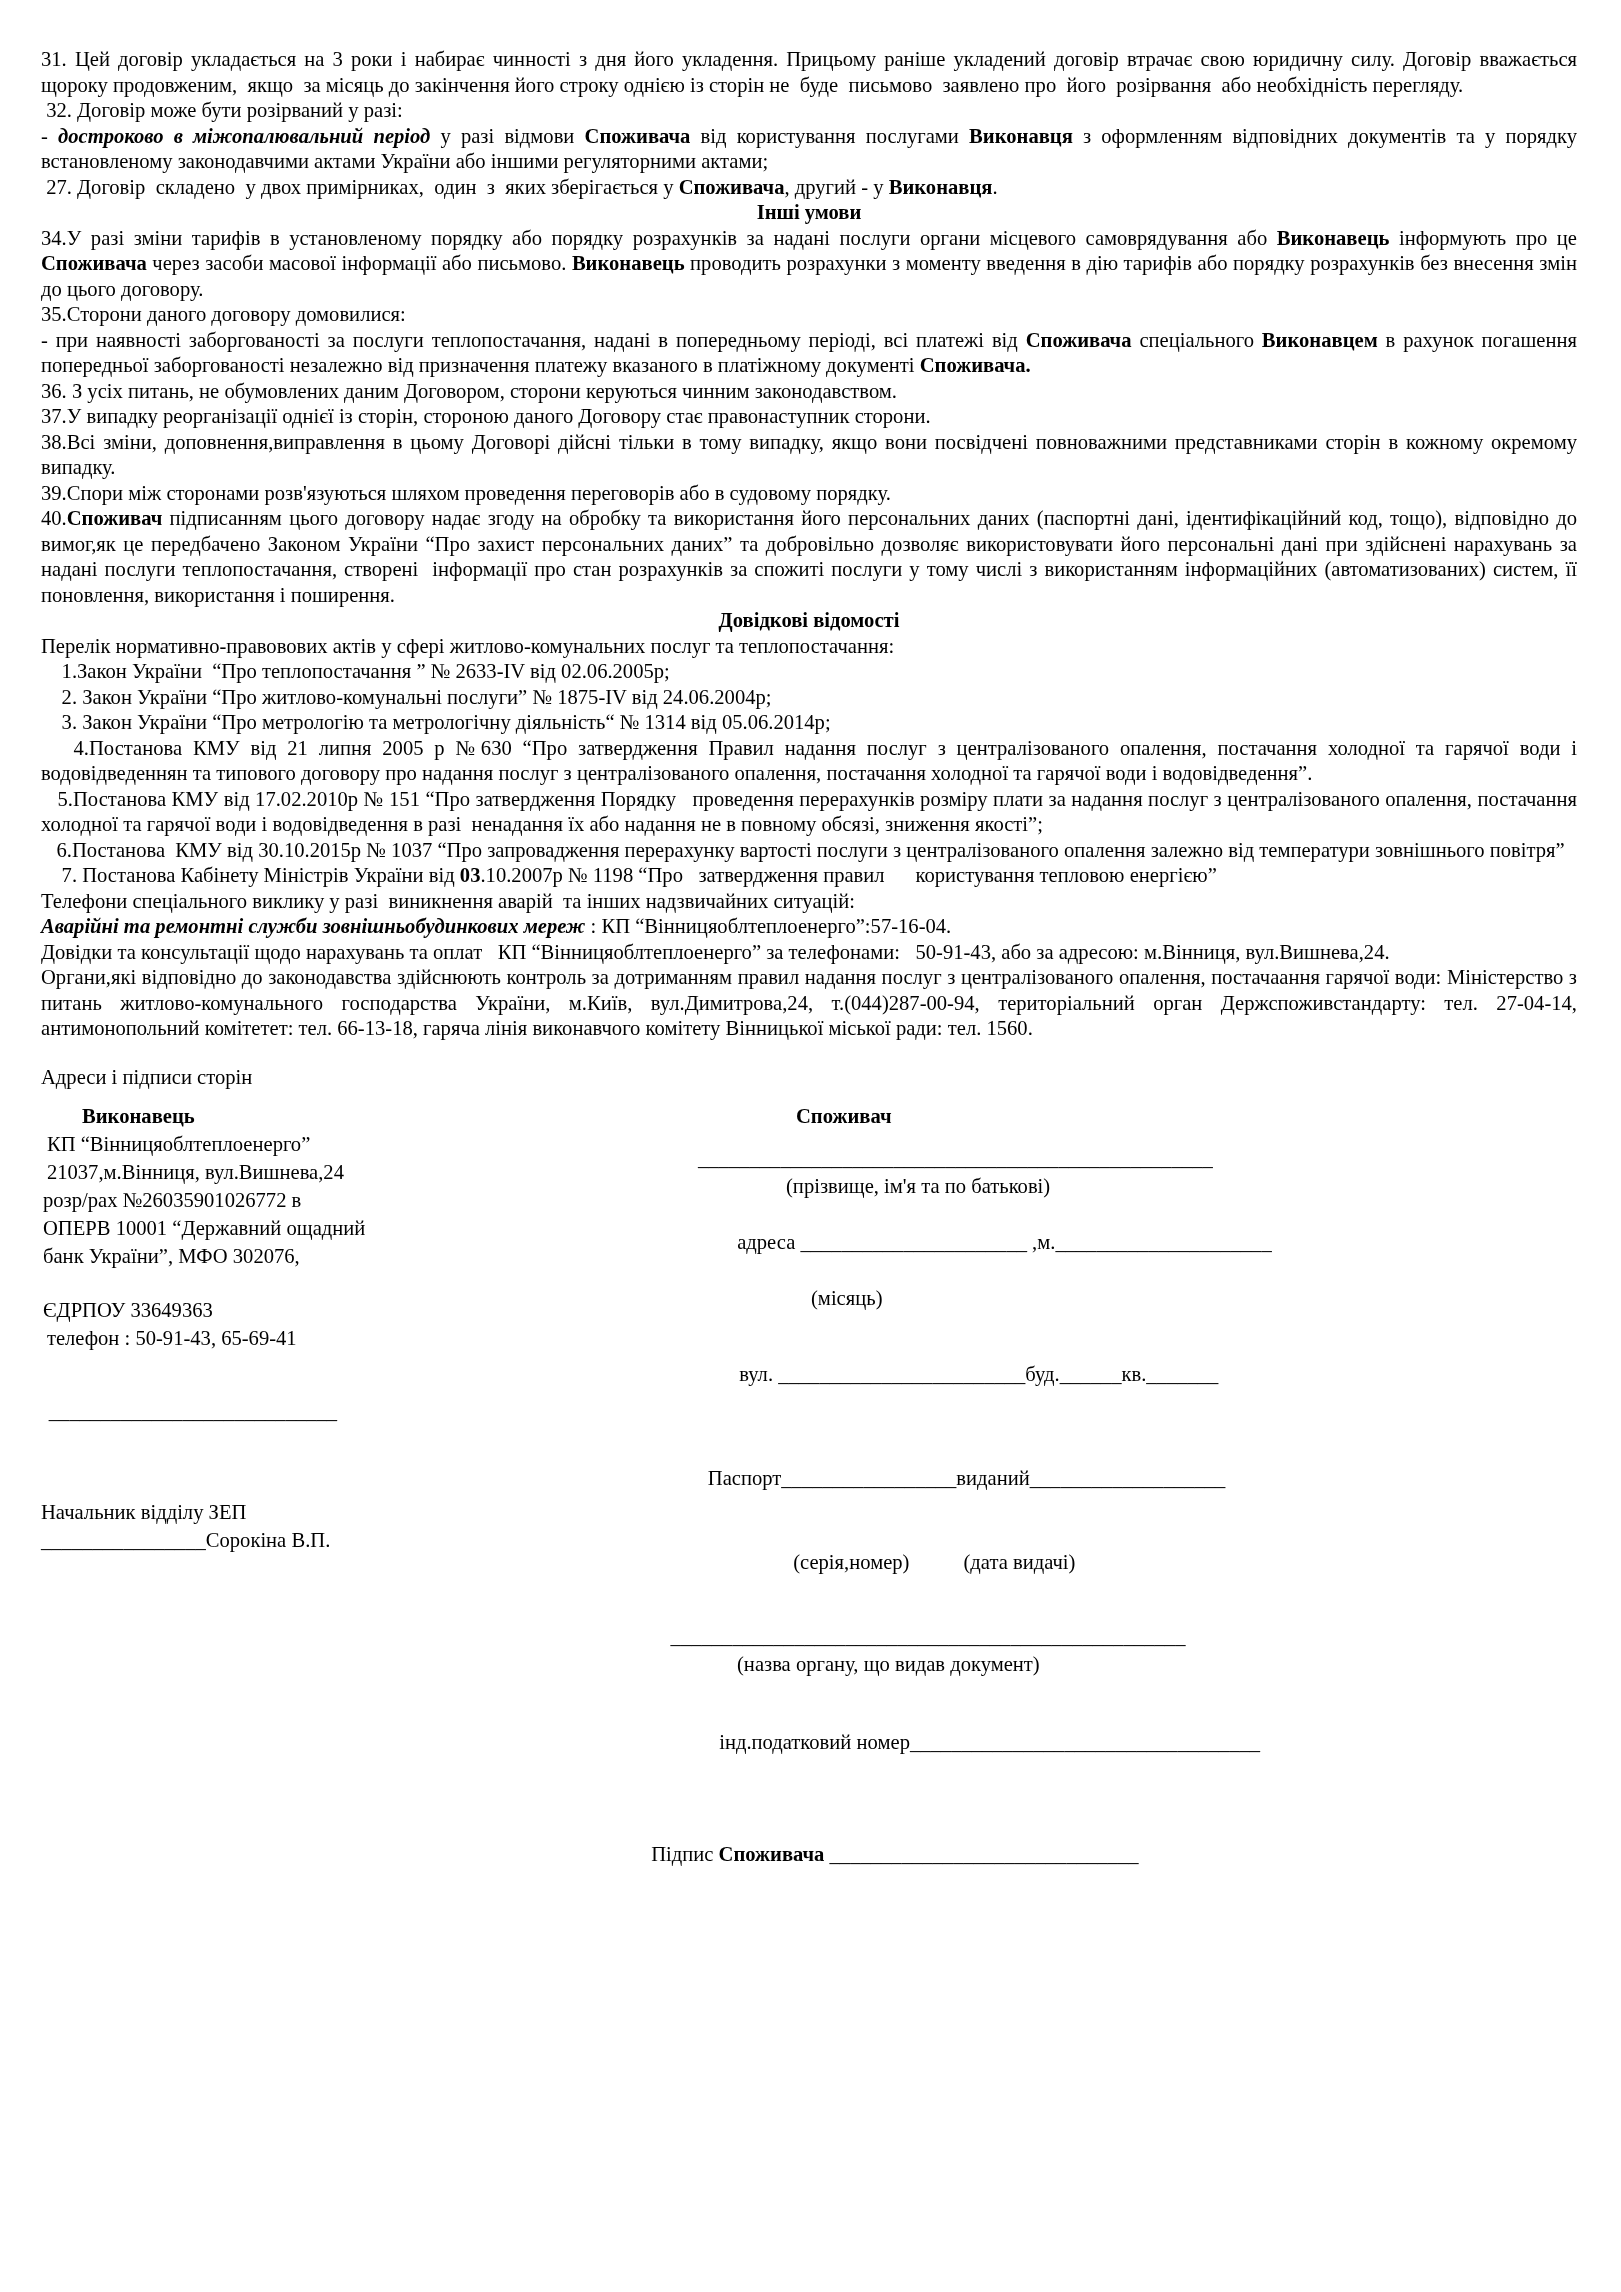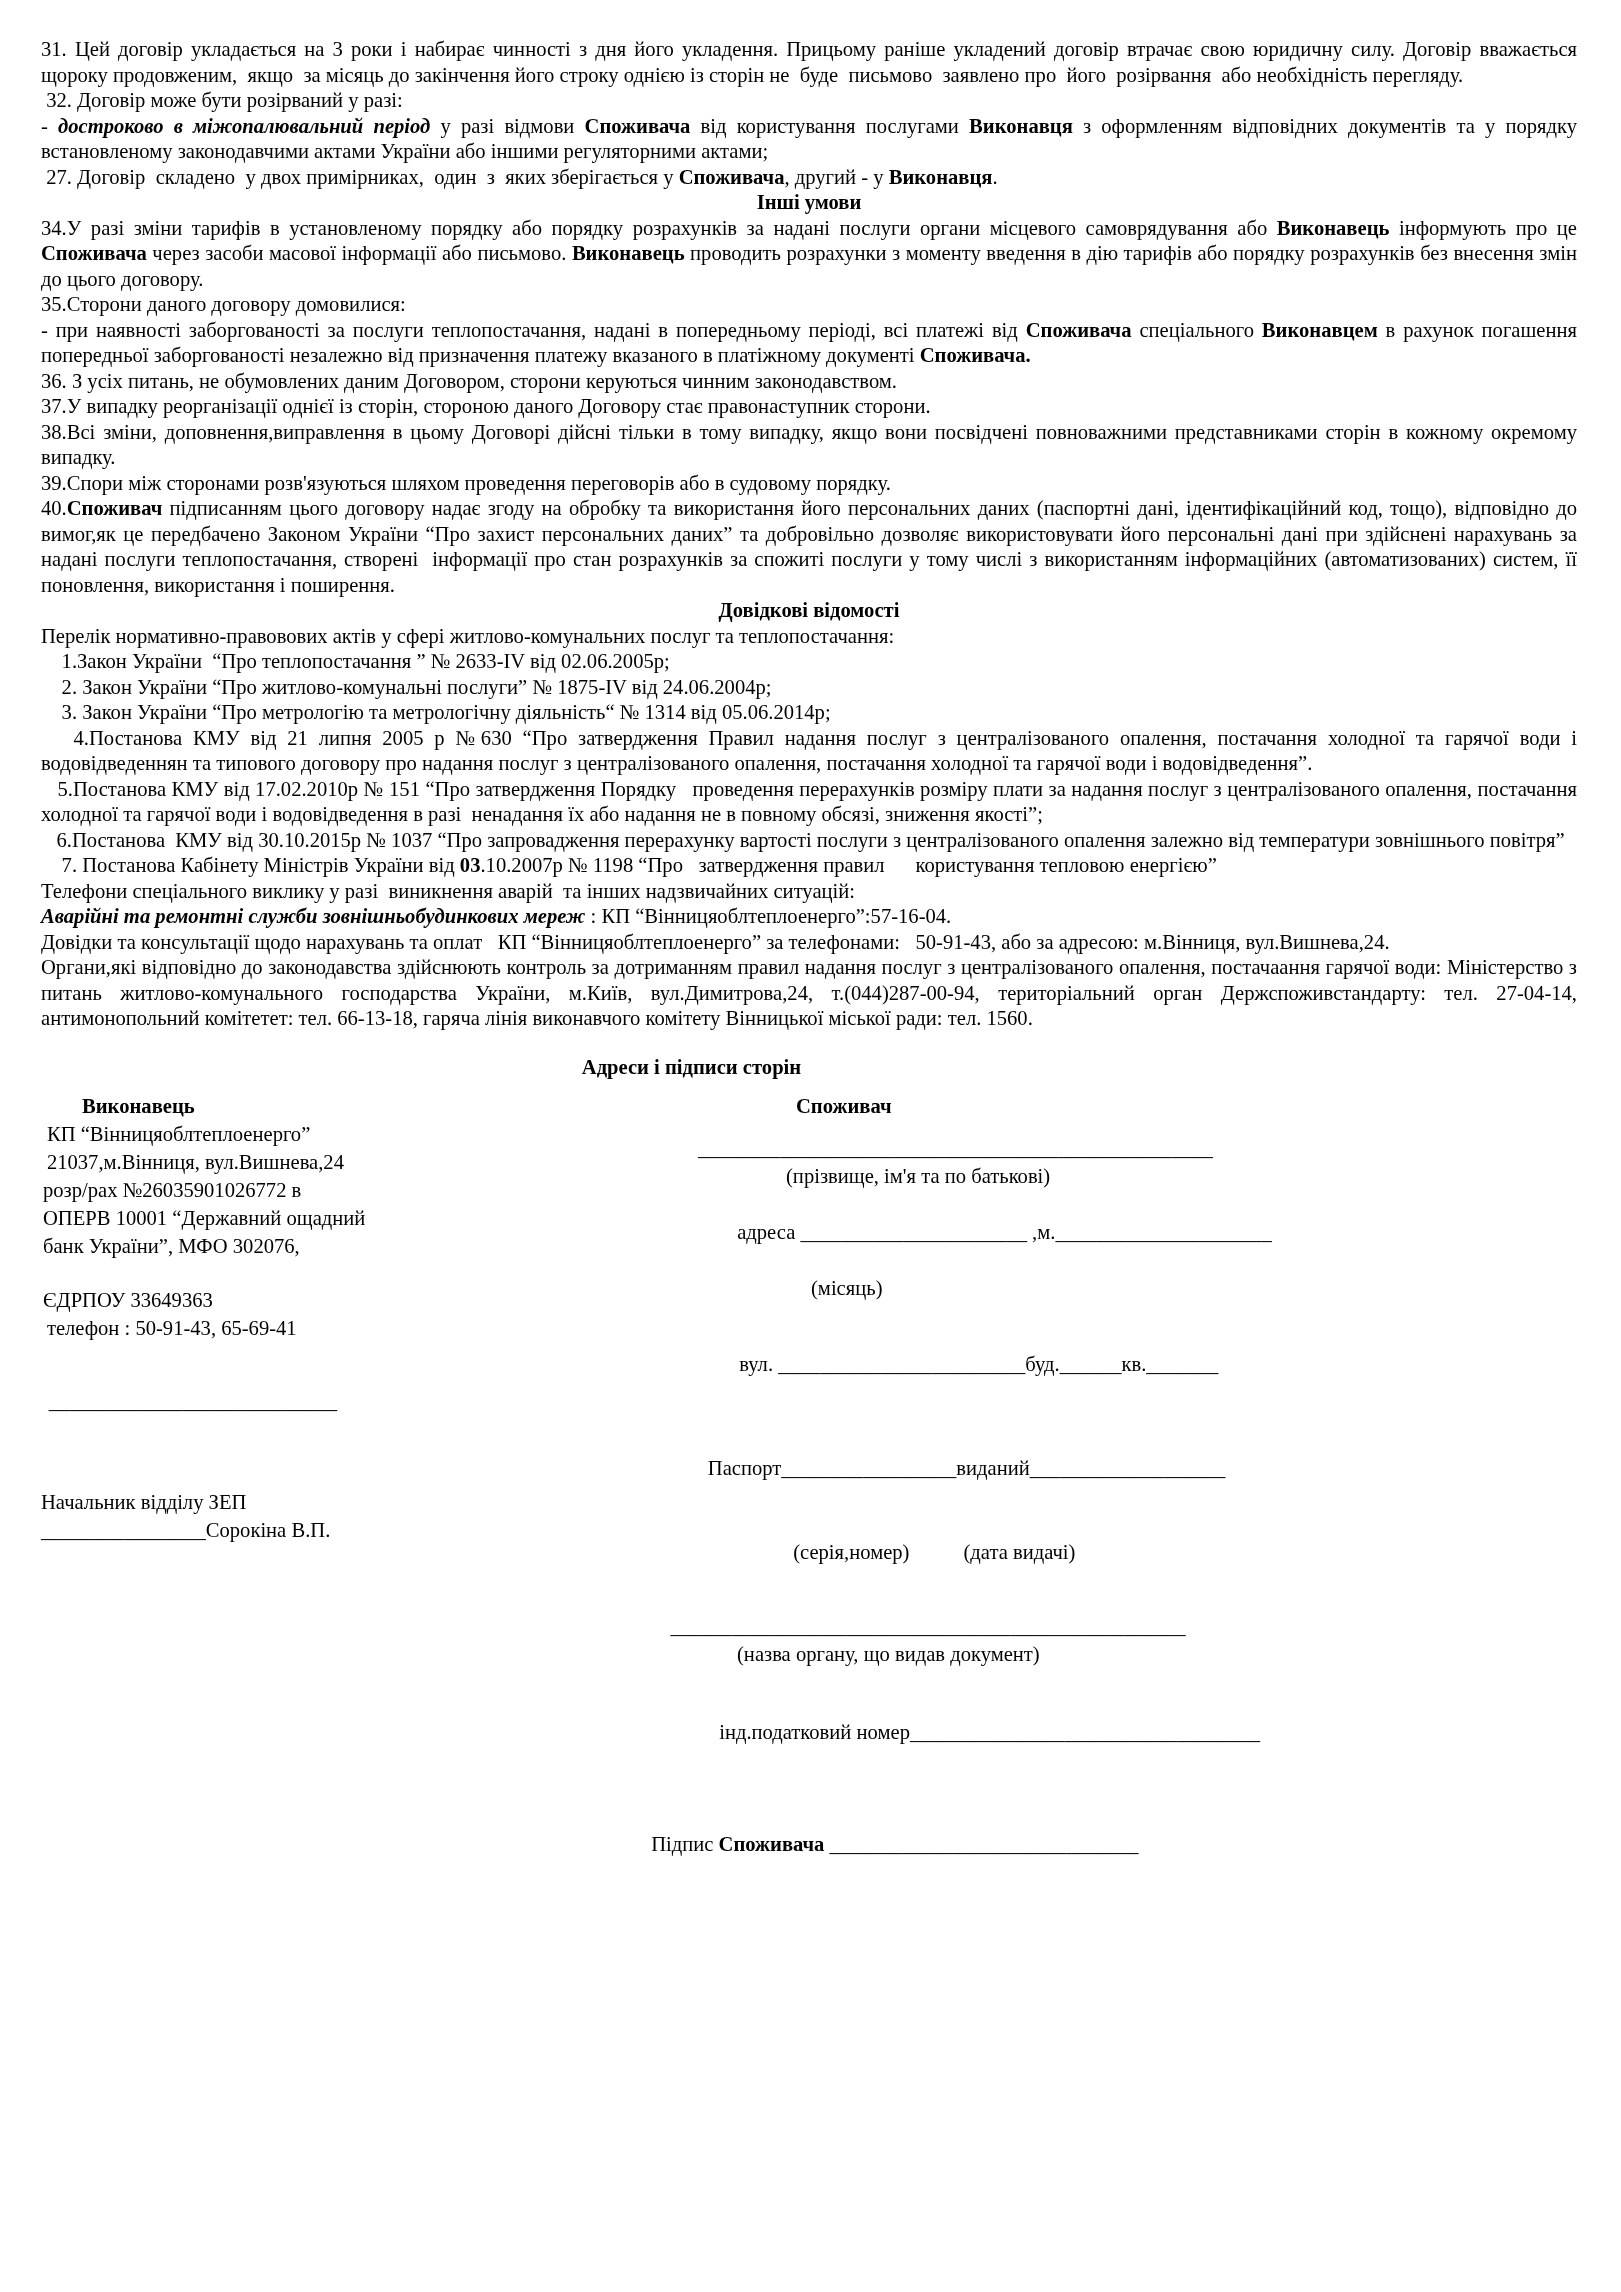--- a/index.html
+++ b/index.html
@@ -1,26 +1,26 @@
 <!DOCTYPE html>
 <html><head>
 <meta charset="utf-8">
 <style>
   html,body { margin:0; padding:0; background:#ffffff; }
   .page {
     width:1616px; height:2293px; box-sizing:border-box;
     background:#ffffff; color:#000000;
     font-family:"Liberation Serif", serif;
     font-size:20.6px; line-height:25.5px;
-    padding:37px 39px 0 41px;
+    padding:47px 39px 0 41px;
     overflow:hidden;
   }
   .para { margin:0; text-align:justify; white-space:pre-wrap; }
   .hcenter { text-align:center; font-weight:bold; white-space:normal; }
-  .h-addr { text-align:center; font-weight:bold; white-space:normal; padding-right:235px; margin-top:23.5px; }
+  .h-addr { font-weight:normal; white-space:normal; padding-right:235px; margin-top:23.5px; }
   .rb { font-weight:bold; }
   .ri { font-style:italic; }
 
   .footer { display:flex; margin-top:11.8px; line-height:28px; }
   .col-l { width:608px; }
   .col-r { flex:1; }
   .fline { white-space:pre; margin:0; }
   .f-title { font-weight:bold; margin-left:41px; }
   .f-title-r { font-weight:bold; margin-left:147px; }
   .ml6 { margin-left:5.9px; }

